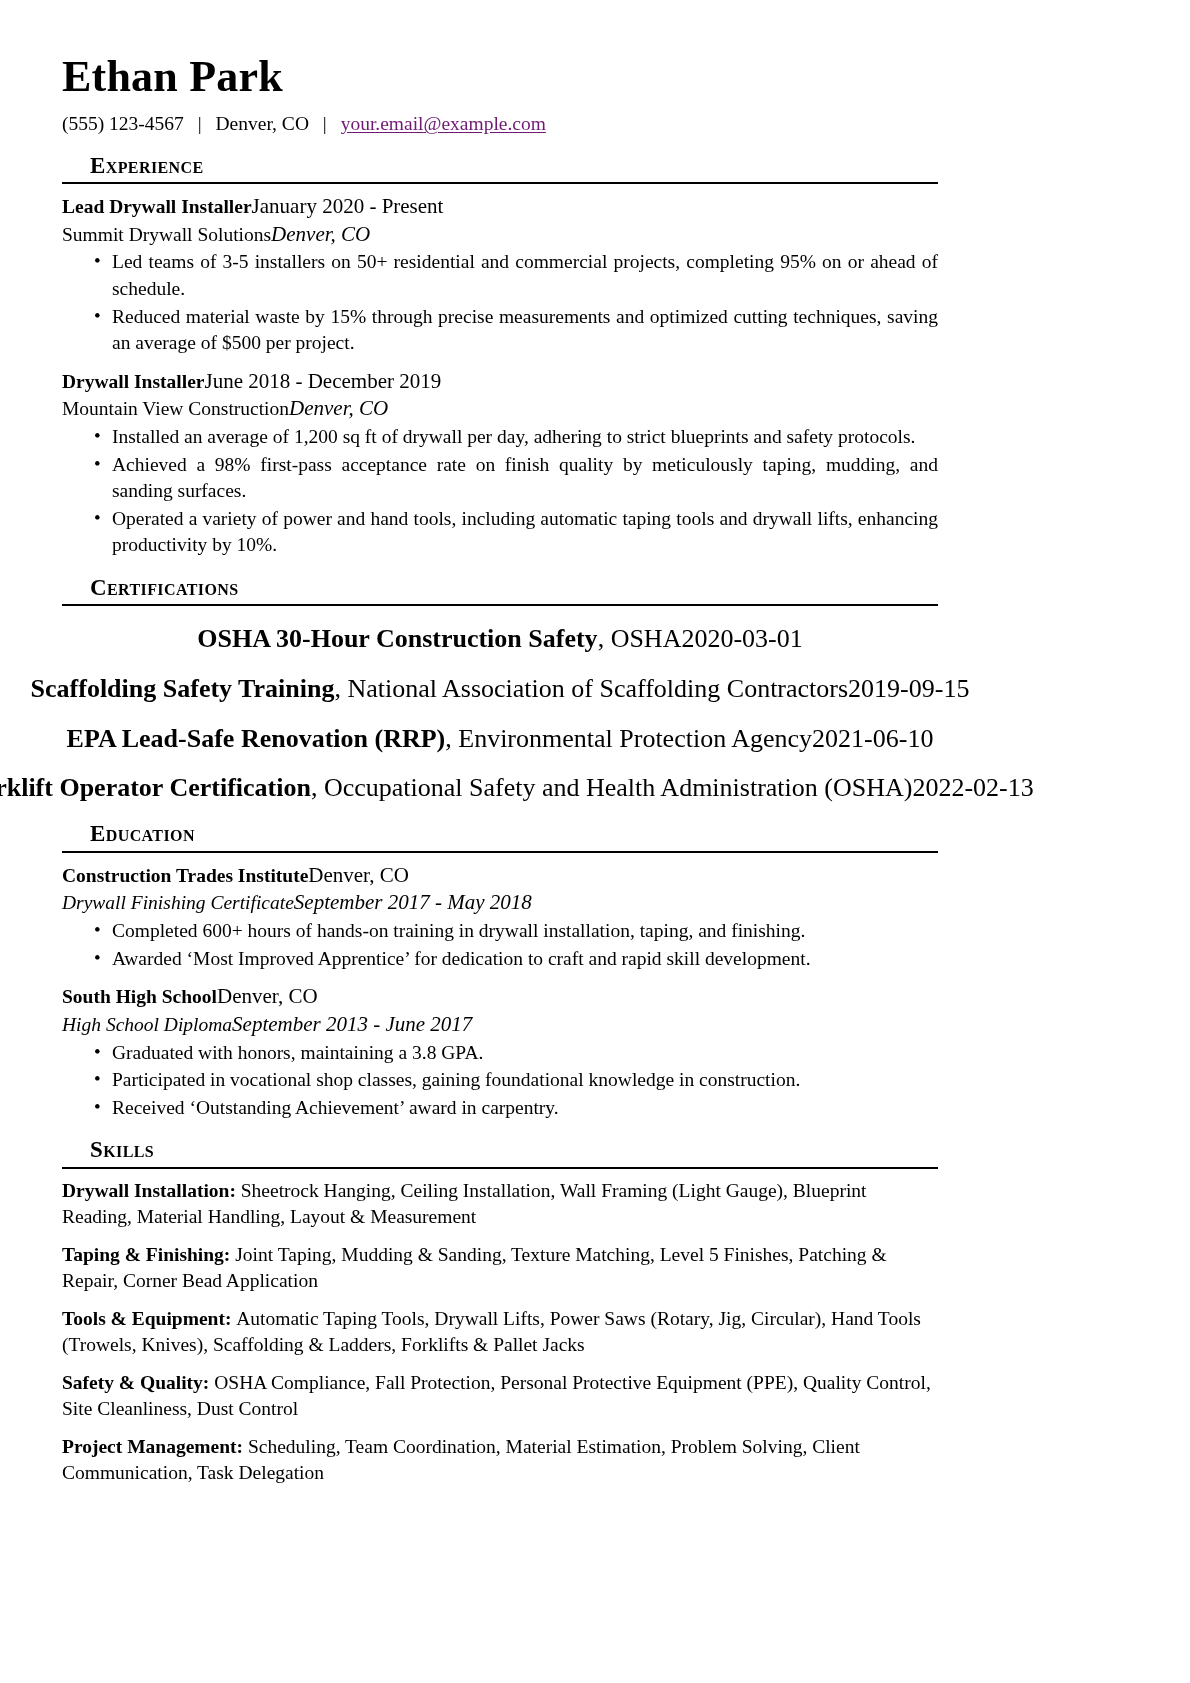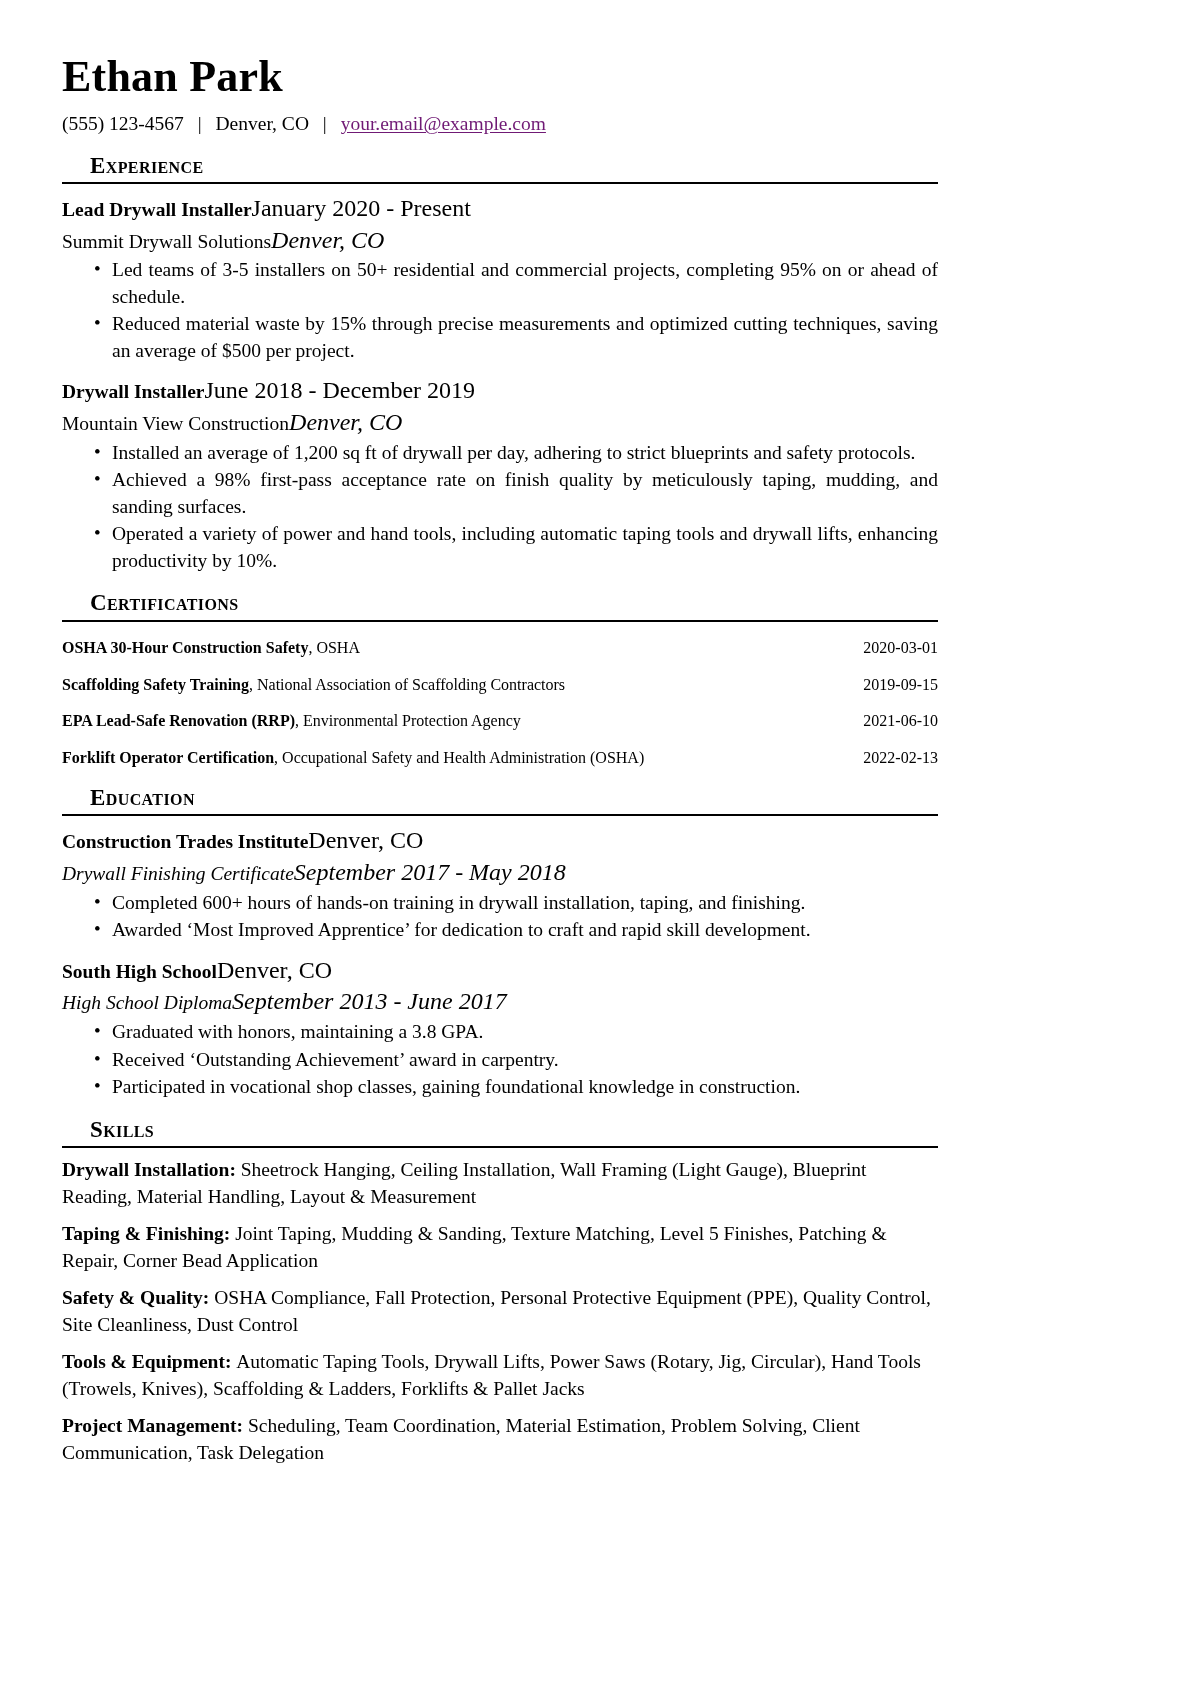--- a/index.html
+++ b/index.html
@@ -68,21 +68,21 @@
   
   .entry { margin-bottom: 11px; }
   .entry-row {
     display: flex;
     justify-content: flex-start;
     align-items: baseline;
     line-height: 1.32;
     white-space: nowrap;
   }
   .entry-row .left { font-size: 19.5px; }
-  .entry-row .right { font-size: 24px; text-align: right; }
+  .entry-row .right { font-size: 21px; text-align: right; }
   .bold { font-weight: 700; }
   .ital { font-style: italic; }
 
   ul.bullets {
     margin: 1px 0 0 0;
     padding-left: 32px;
     list-style: none;
   }
   ul.bullets li {
     font-size: 19.5px;
@@ -98,23 +98,23 @@
     content: "\2022";
     position: absolute;
     left: 0;
     top: -1px;
     font-size: 19px;
   }
 
   
   .cert-row {
     display: flex;
-    justify-content: space-between;
+    justify-content: center;
     align-items: baseline;
-    font-size: 16px;
+    font-size: 26px;
     line-height: 1.3;
     margin-bottom: 11px;
     white-space: nowrap;
     margin-top: 16px;
   }
   .cert-row .cert-date { text-align: right; }
 
   
   .skill-row {
     font-size: 19.5px;
@@ -224,45 +224,45 @@
       <div class="entry-row">
         <span class="left bold">South High School</span>
         <span class="right">Denver, CO</span>
       </div>
       <div class="entry-row">
         <span class="left ital">High School Diploma</span>
         <span class="right ital">September 2013 - June 2017</span>
       </div>
       <ul class="bullets">
         <li>Graduated with honors, maintaining a 3.8 GPA.</li>
+        <li>Participated in vocational shop classes, gaining foundational knowledge in construction.</li>
         <li>Received ‘Outstanding Achievement’ award in carpentry.</li>
-        <li>Participated in vocational shop classes, gaining foundational knowledge in construction.</li>
       </ul>
     </div>
   </div>
 
   <div class="section">
     <div class="section-title">Skills</div>
     <div class="rule"></div>
 
     <div class="skill-row">
       <span class="skill-cat">Drywall Installation: </span>
       <span>Sheetrock Hanging, Ceiling Installation, Wall Framing (Light Gauge), Blueprint Reading, Material Handling, Layout &amp; Measurement</span>
     </div>
     <div class="skill-row">
       <span class="skill-cat">Taping &amp; Finishing: </span>
       <span>Joint Taping, Mudding &amp; Sanding, Texture Matching, Level 5 Finishes, Patching &amp; Repair, Corner Bead Application</span>
     </div>
     <div class="skill-row">
+      <span class="skill-cat">Tools &amp; Equipment: </span>
+      <span>Automatic Taping Tools, Drywall Lifts, Power Saws (Rotary, Jig, Circular), Hand Tools (Trowels, Knives), Scaffolding &amp; Ladders, Forklifts &amp; Pallet Jacks</span>
+    </div>
+    <div class="skill-row">
       <span class="skill-cat">Safety &amp; Quality: </span>
       <span>OSHA Compliance, Fall Protection, Personal Protective Equipment (PPE), Quality Control, Site Cleanliness, Dust Control</span>
     </div>
     <div class="skill-row">
-      <span class="skill-cat">Tools &amp; Equipment: </span>
-      <span>Automatic Taping Tools, Drywall Lifts, Power Saws (Rotary, Jig, Circular), Hand Tools (Trowels, Knives), Scaffolding &amp; Ladders, Forklifts &amp; Pallet Jacks</span>
-    </div>
-    <div class="skill-row">
       <span class="skill-cat">Project Management: </span>
       <span>Scheduling, Team Coordination, Material Estimation, Problem Solving, Client Communication, Task Delegation</span>
     </div>
   </div>
 
 </div>
 
 </body></html>

